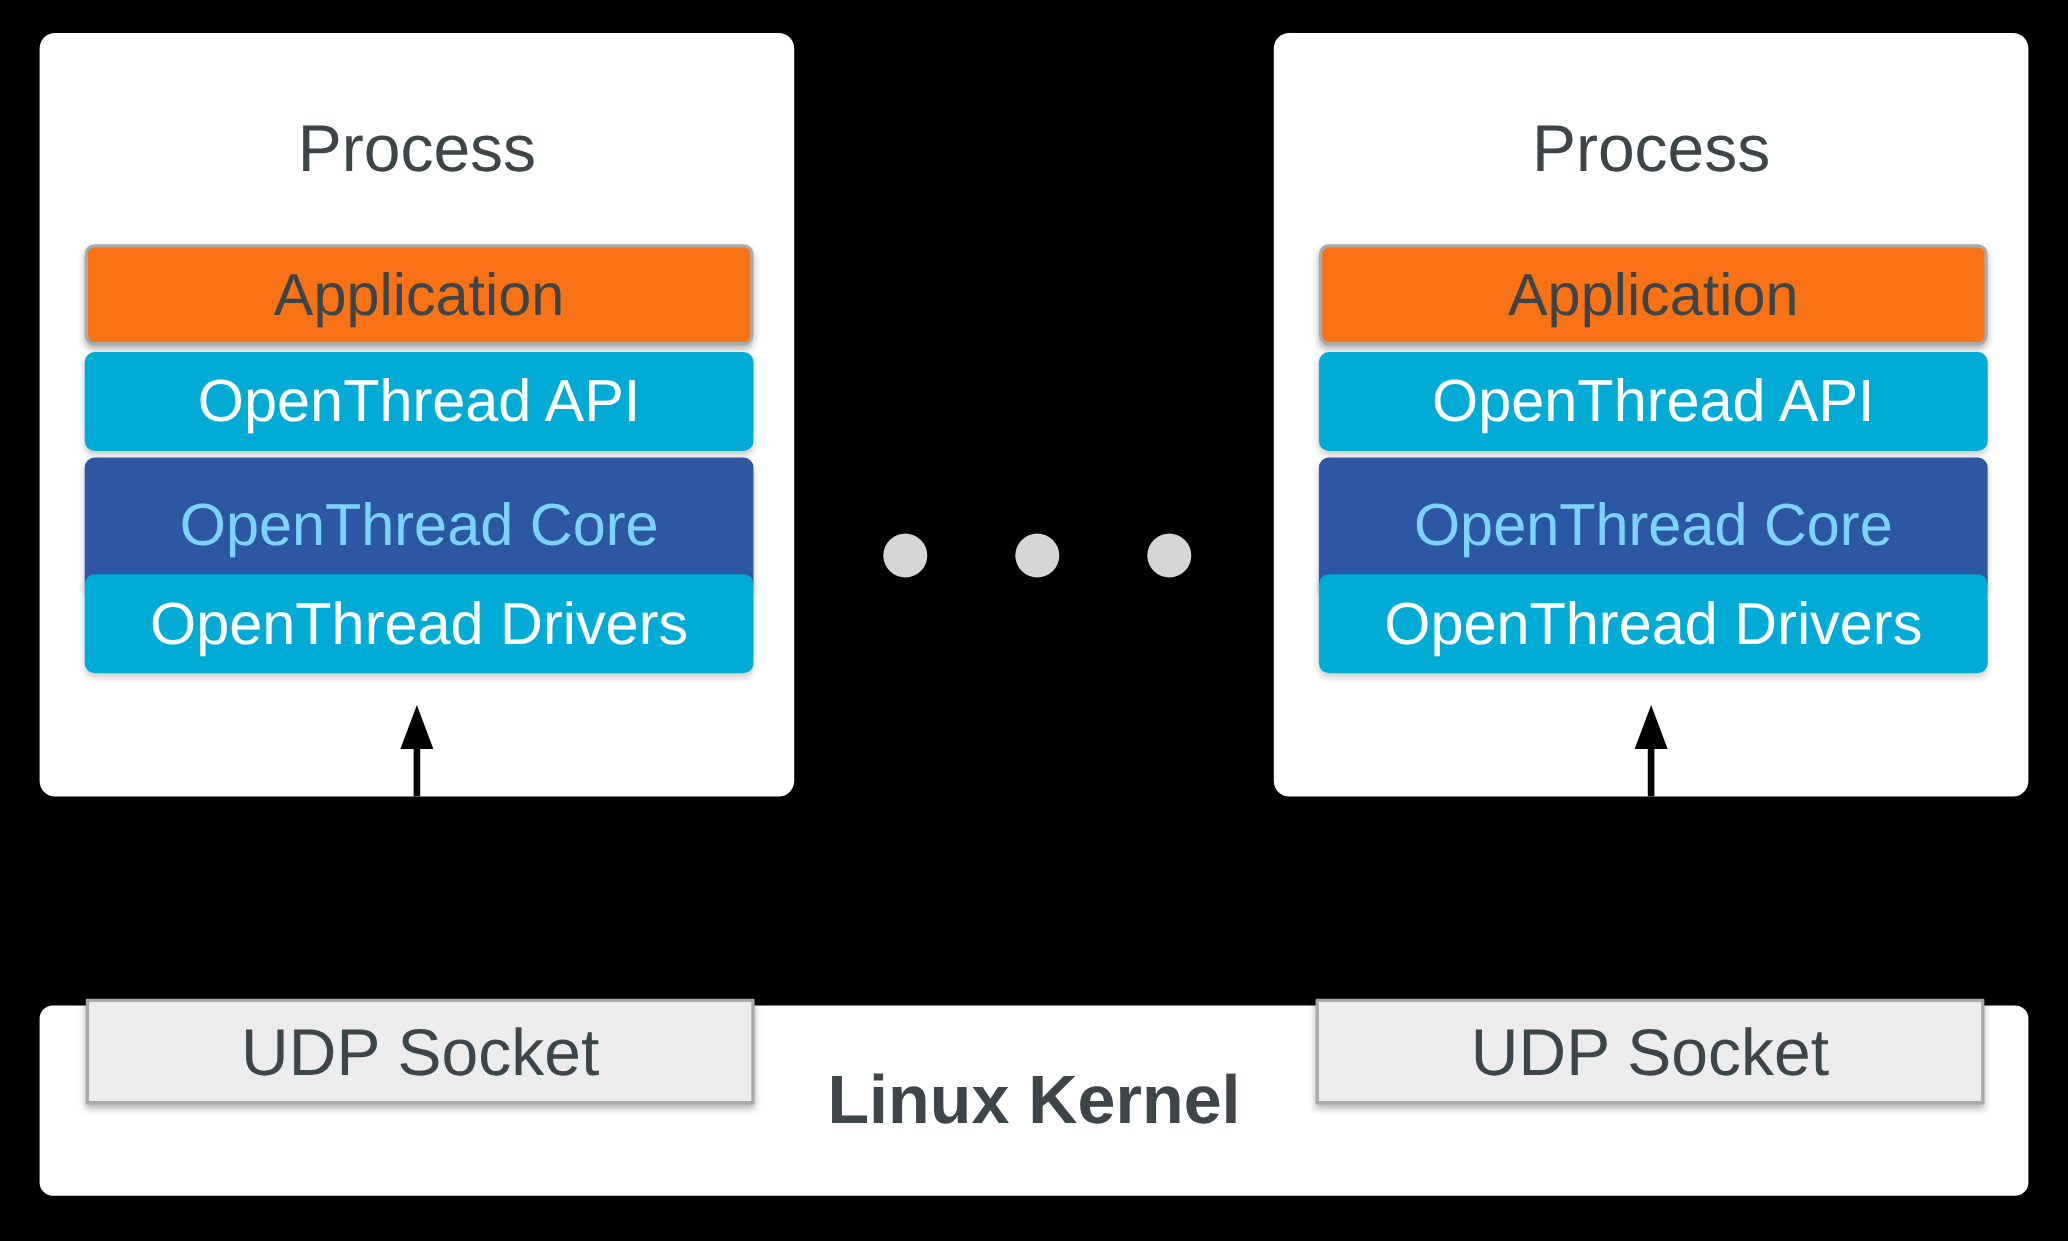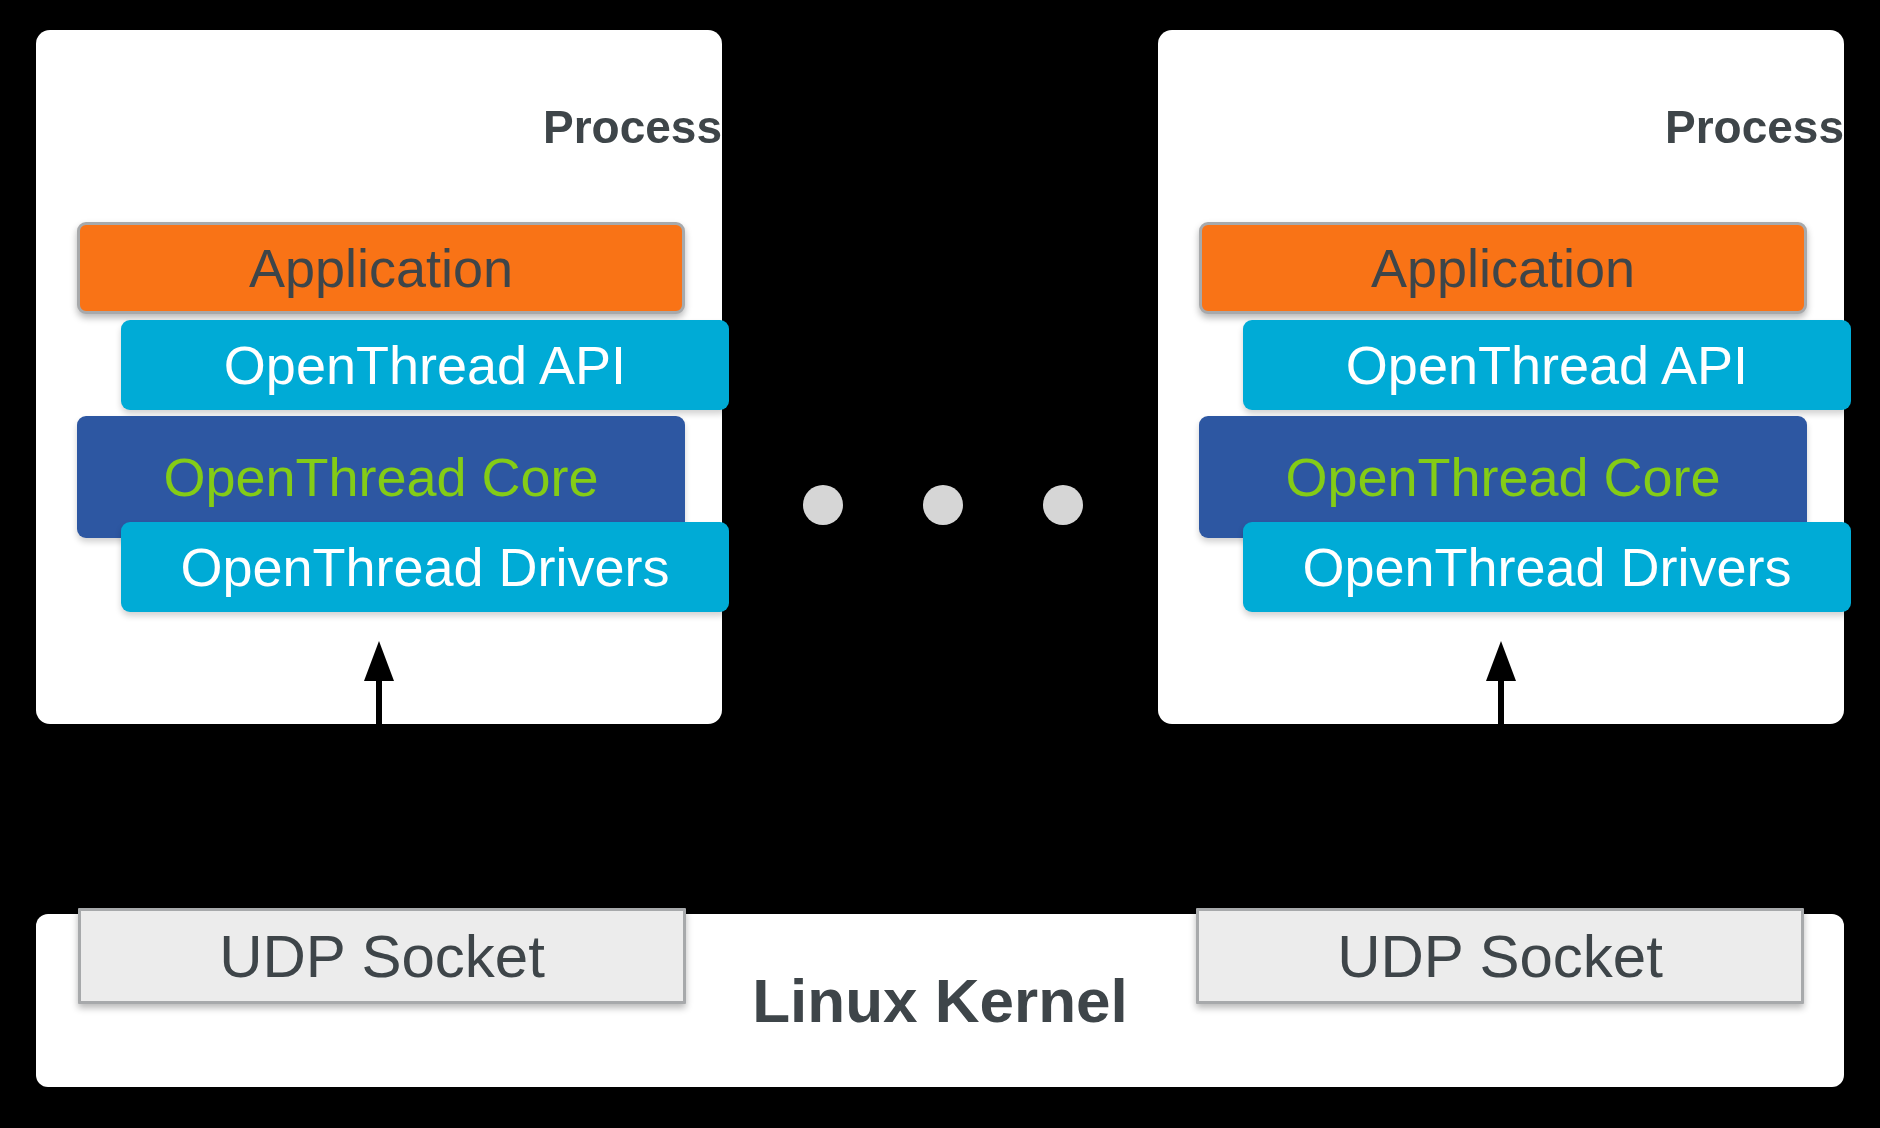--- a/index.html
+++ b/index.html
@@ -8,37 +8,37 @@
     font-family:"Liberation Sans", sans-serif;
   }
   
   .proc{
     position:absolute;top:30px;width:686px;height:694px;
     background:#fff;border-radius:14px;
   }
   .proc.left{left:36px}
   .proc.right{left:1158px}
   .proc-title{
-    position:absolute;top:72px;left:0;right:0;text-align:right;
-    font-size:46px;font-weight:700;color:#3E4549;line-height:1.1;
+    position:absolute;top:72px;left:0;right:0;text-align:center;
+    font-size:60px;font-weight:400;color:#3E4549;line-height:1.1;
   }
   .layer{
     position:absolute;left:41px;width:608px;border-radius:9px;
     display:flex;align-items:center;justify-content:center;
     font-size:54px;line-height:1;box-sizing:border-box;
   }
   .layer.app{
     top:192px;height:92px;background:#f97316;border:3px solid #A7A9AB;
     color:#3E4549;box-shadow:0 4px 7px rgba(0,0,0,.28);
   }
   .layer.api{top:290px;height:90px;}
   .layer.core{top:386px;height:122px;}
   .layer.drivers{top:492px;height:90px;}
-  .layer.cyan{background:#00ABD6;color:#fff;box-shadow:0 4px 6px rgba(0,0,0,.18);margin-left:44px;}
-  .layer.navy{background:#2D57A2;color:#84cc16;box-shadow:0 4px 6px rgba(0,0,0,.18);}
+  .layer.cyan{background:#00ABD6;color:#fff;box-shadow:0 4px 6px rgba(0,0,0,.18);}
+  .layer.navy{background:#2D57A2;color:#7dd3fc;box-shadow:0 4px 6px rgba(0,0,0,.18);}
   
   .arrow{position:absolute;left:0;top:0;width:0;height:0;}
   .arrow .head{
     position:absolute;left:328px;top:611px;width:0;height:0;
     border-left:15px solid transparent;border-right:15px solid transparent;
     border-bottom:40px solid #000;
   }
   .arrow .shaft{
     position:absolute;left:340px;top:648px;width:6px;height:46px;background:#000;
   }

